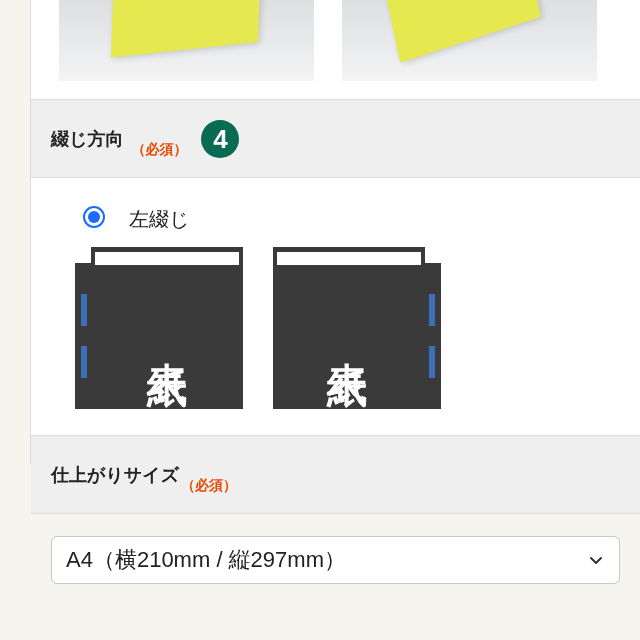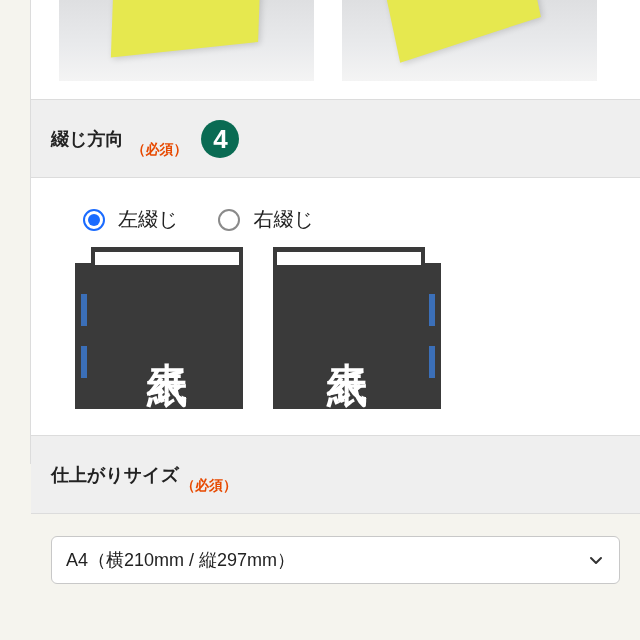--- a/index.html
+++ b/index.html
@@ -84,22 +84,21 @@
     border-bottom: 1px solid #dcdcdc;
   }
   .radios {
     display: flex;
     gap: 40px;
     padding-left: 22px;
     margin-bottom: 14px;
   }
   .radio-item {
     display: flex;
-    align-items: center;
-    gap: 13px;
+    gap: 24px;
     font-size: 20px;
     color: #222;
     cursor: pointer;
     user-select: none;
   }
   .radio-outer {
     width: 22px;
     height: 22px;
     border-radius: 50%;
     border: 2px solid #8a8a8a;
@@ -182,21 +181,21 @@
   .select {
     width: 100%;
     height: 48px;
     border: 1px solid #c8c8c8;
     border-radius: 6px;
     background: #fff;
     display: flex;
     align-items: center;
     justify-content: space-between;
     padding: 0 16px 0 14px;
-    font-size: 18px;
+    font-size: 22px;
     color: #222;
     cursor: pointer;
   }
   .chev { width: 14px; height: 14px; }
   .chev svg { display: block; }
 </style>
 </head>
 <body>
 
 <div class="page">
@@ -217,26 +216,20 @@
   </div>
 
   <div class="binding-body">
 
     <div class="radios">
       <div class="radio-item selected">
         <span class="radio-outer">
             <span class="radio-inner"></span>
           </span>
         <span>左綴じ</span>
-      </div>
-      <div class="radio-item">
-        <span class="radio-outer">
-            <span class="radio-inner"></span>
-          </span>
-        <span>右綴じ</span>
       </div>
     </div>
 
     <div class="books">
 
       <div class="book left">
         <div class="book-pages"></div>
         <div class="book-cover">
           <div class="spine-strip">
             <span class="spine-dash"></span>

